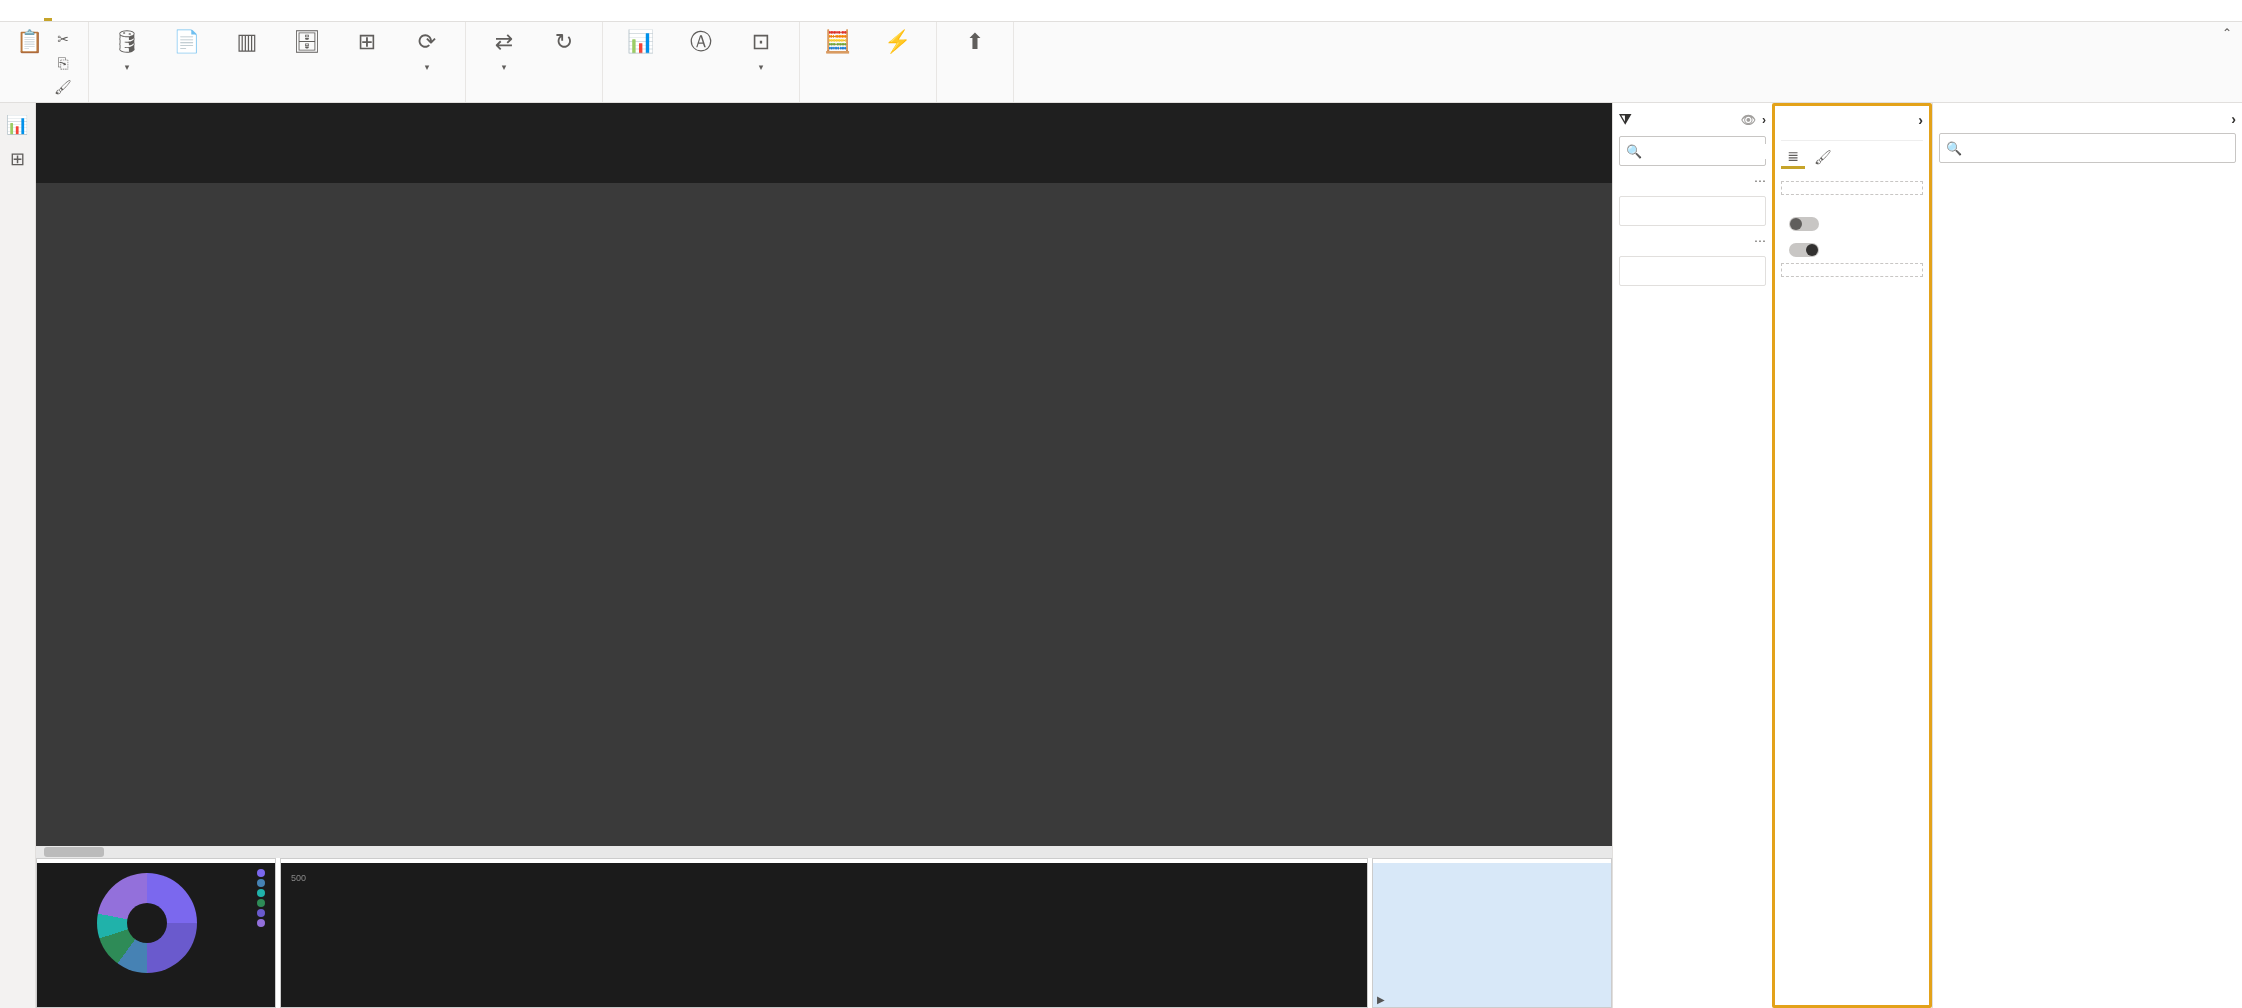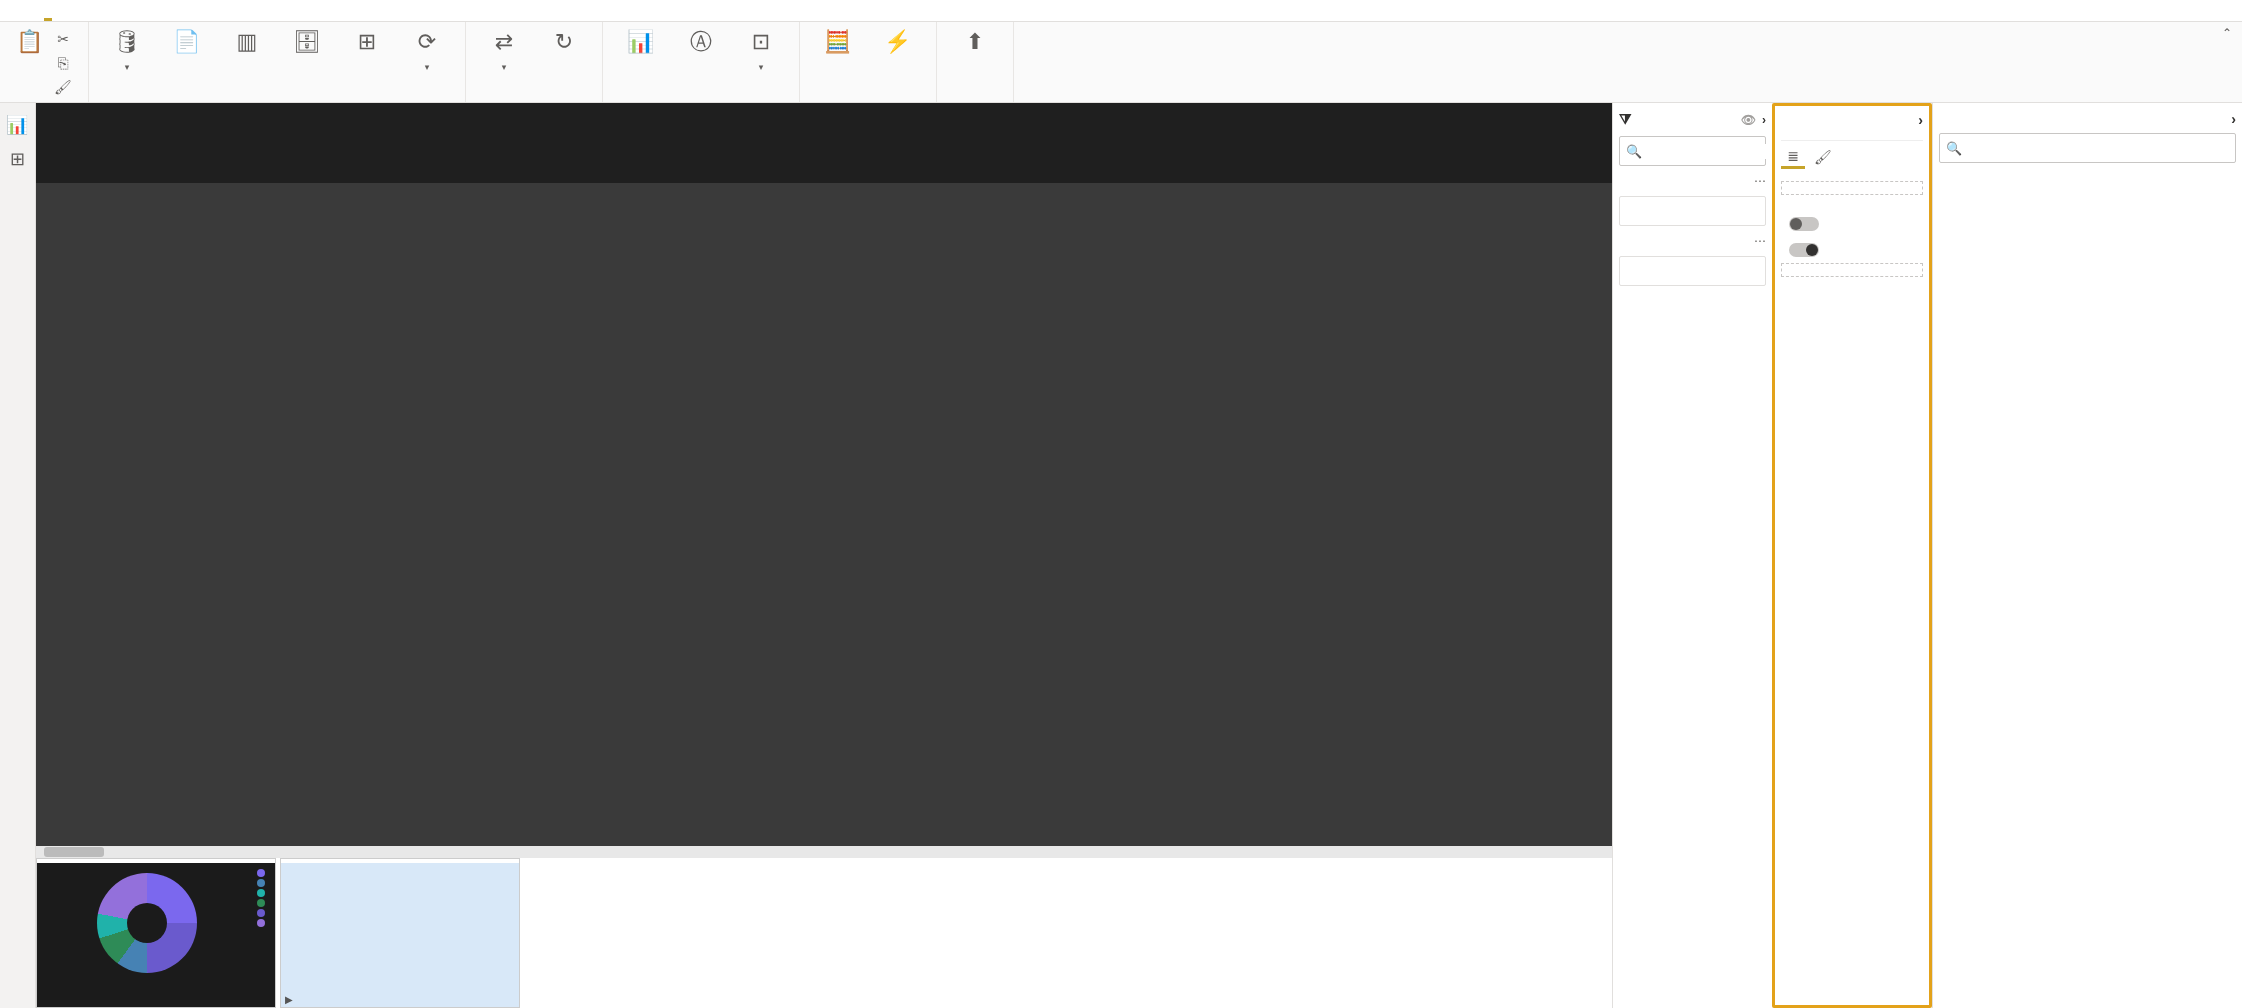--- a/index.html
+++ b/index.html
@@ -258,20 +258,27 @@
           </div>
           <div style="position:absolute;left:4px;top:4px;font-size:9px;color:#aaa"></div>
           <div style="position:absolute;left:4px;top:18px;font-size:9px;color:#aaa"></div>
           <div style="position:absolute;left:4px;top:50px;font-size:9px;color:#aaa"></div>
           <div style="position:absolute;left:4px;bottom:6px;font-size:9px;color:#aaa"></div>
           <div style="position:absolute;right:80px;bottom:6px;font-size:9px;color:#aaa"></div>
           <div style="position:absolute;left:50%;bottom:2px;transform:translateX(-50%);color:#ccc;font-size:11px;cursor:pointer"></div>
         </div>
       </div>
 
+      <div class="viz-panel">
+        <div class="title"></div>
+        <div class="content">
+          <div style="position:absolute;left:10px;top:10px;color:#888;font-size:9px">500</div>
+          <div class="bars" id="bars-container"></div>
+        </div>
+      </div>
 
       <div class="viz-panel" style="flex:0 0 240px">
         <div class="title"></div>
         <div class="content" style="background:#fff">
           <div class="map-img">
             <div class="map-label" style="top:26px;left:20px"></div>
             <div class="map-label" style="top:14px;right:40px"></div>
             <div class="map-label" style="top:58px;right:48px"></div>
             <div class="map-label" style="bottom:22px;left:30px"></div>
             <div class="map-label" style="top:40px;left:90px;font-style:italic;color:#7a9"></div>

